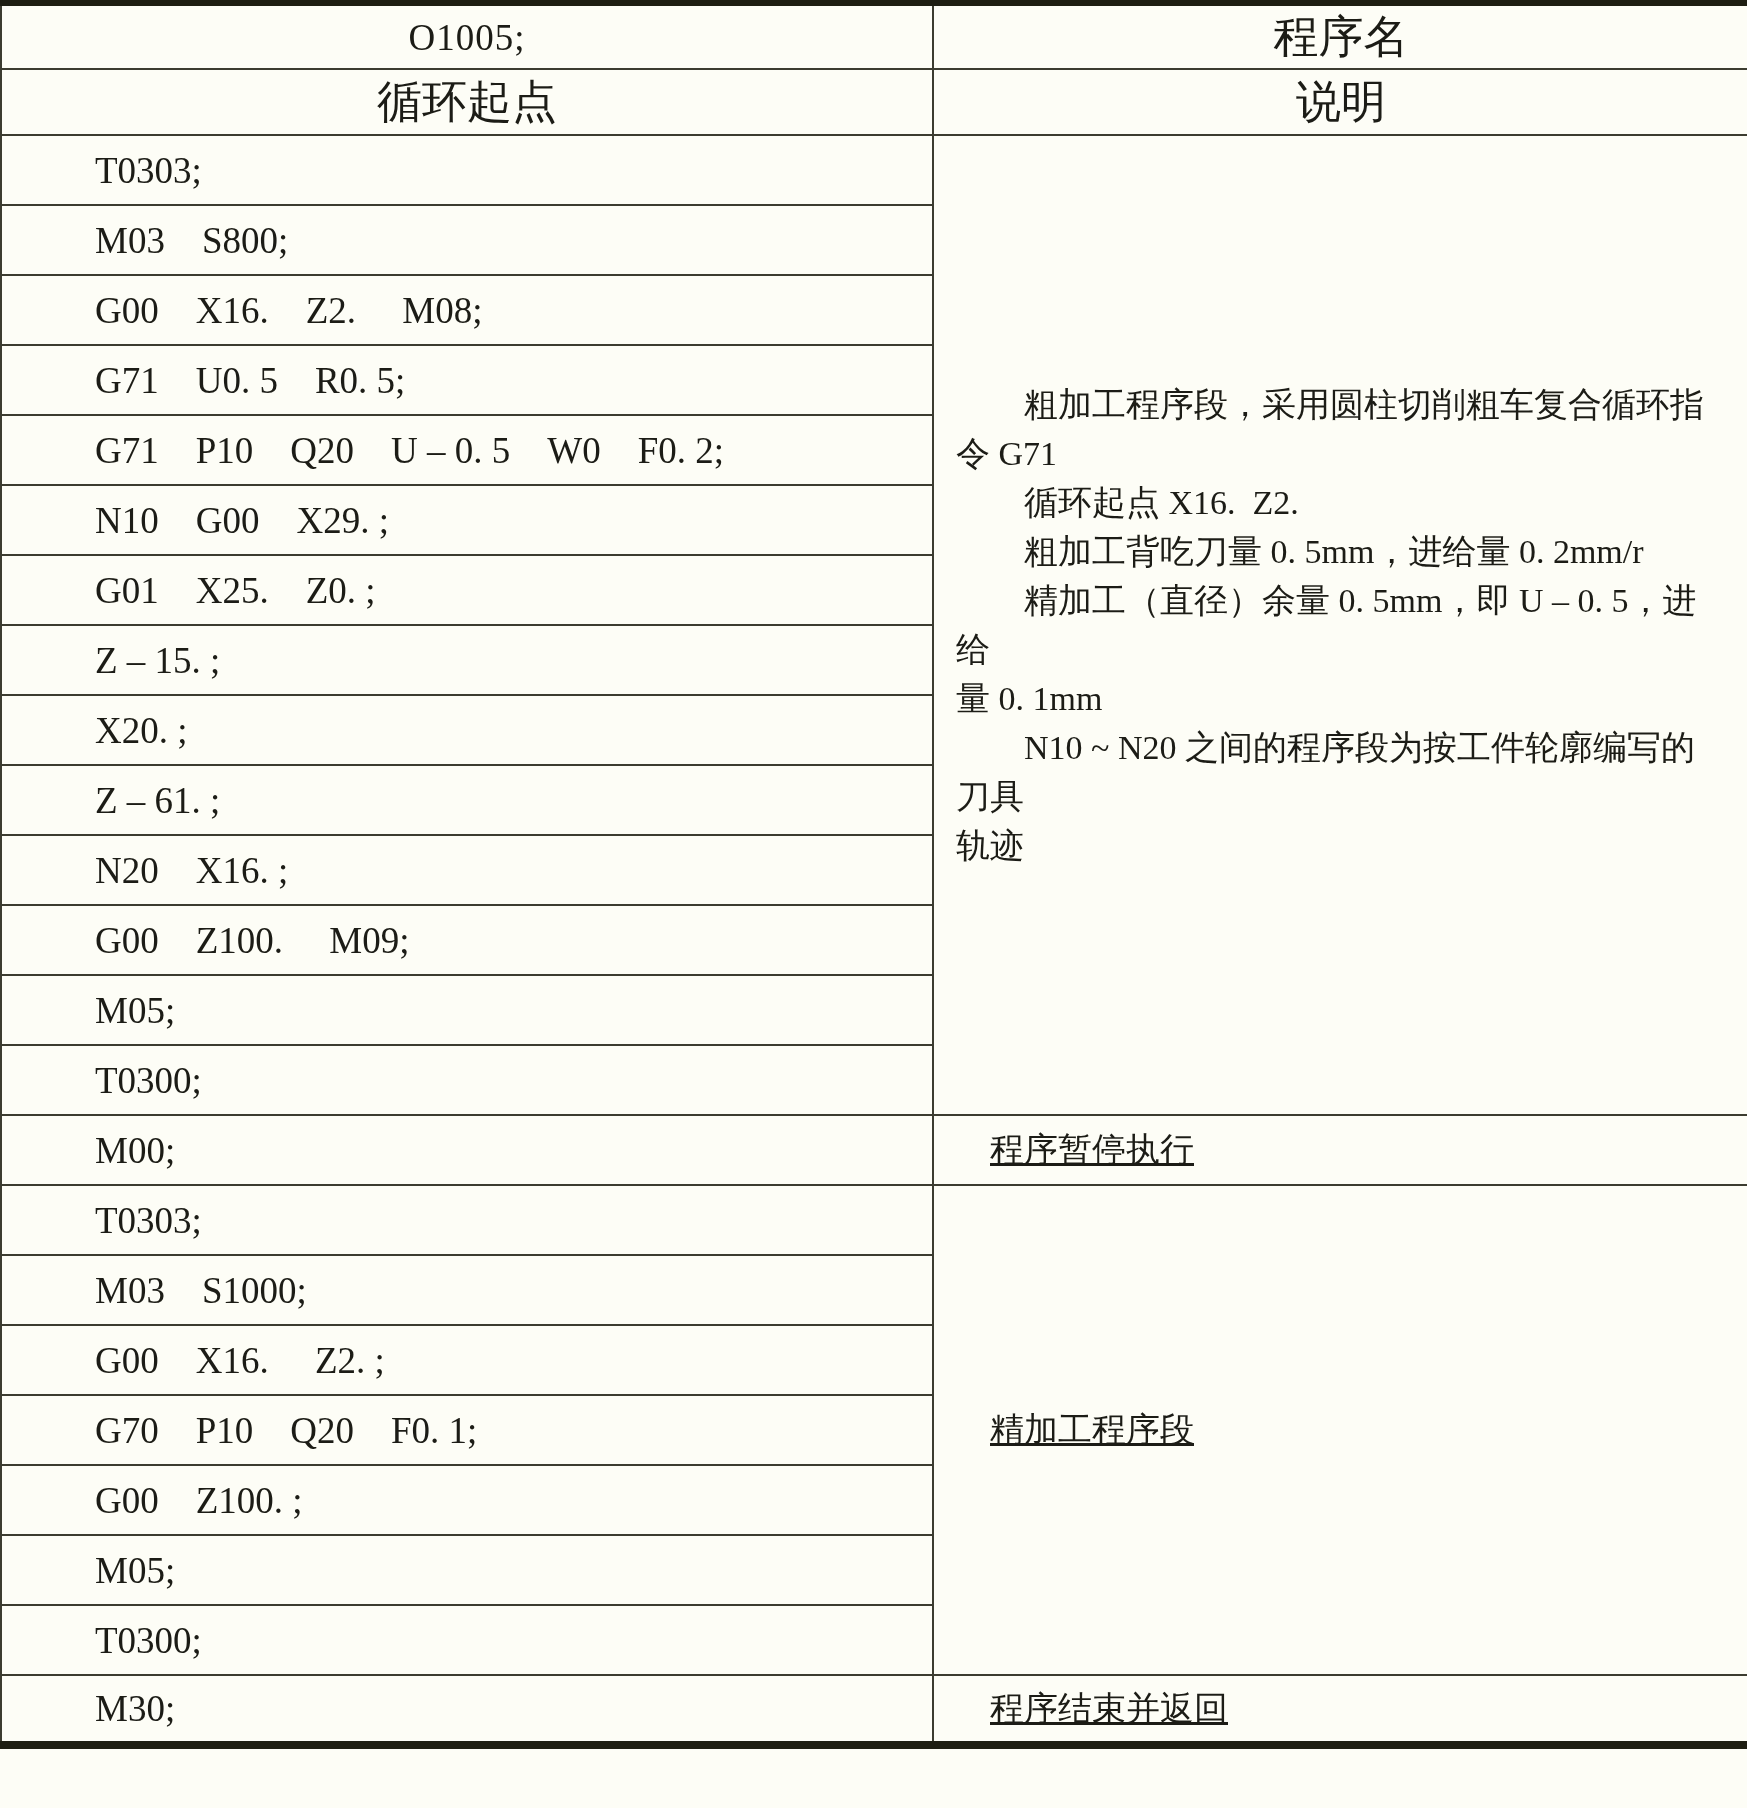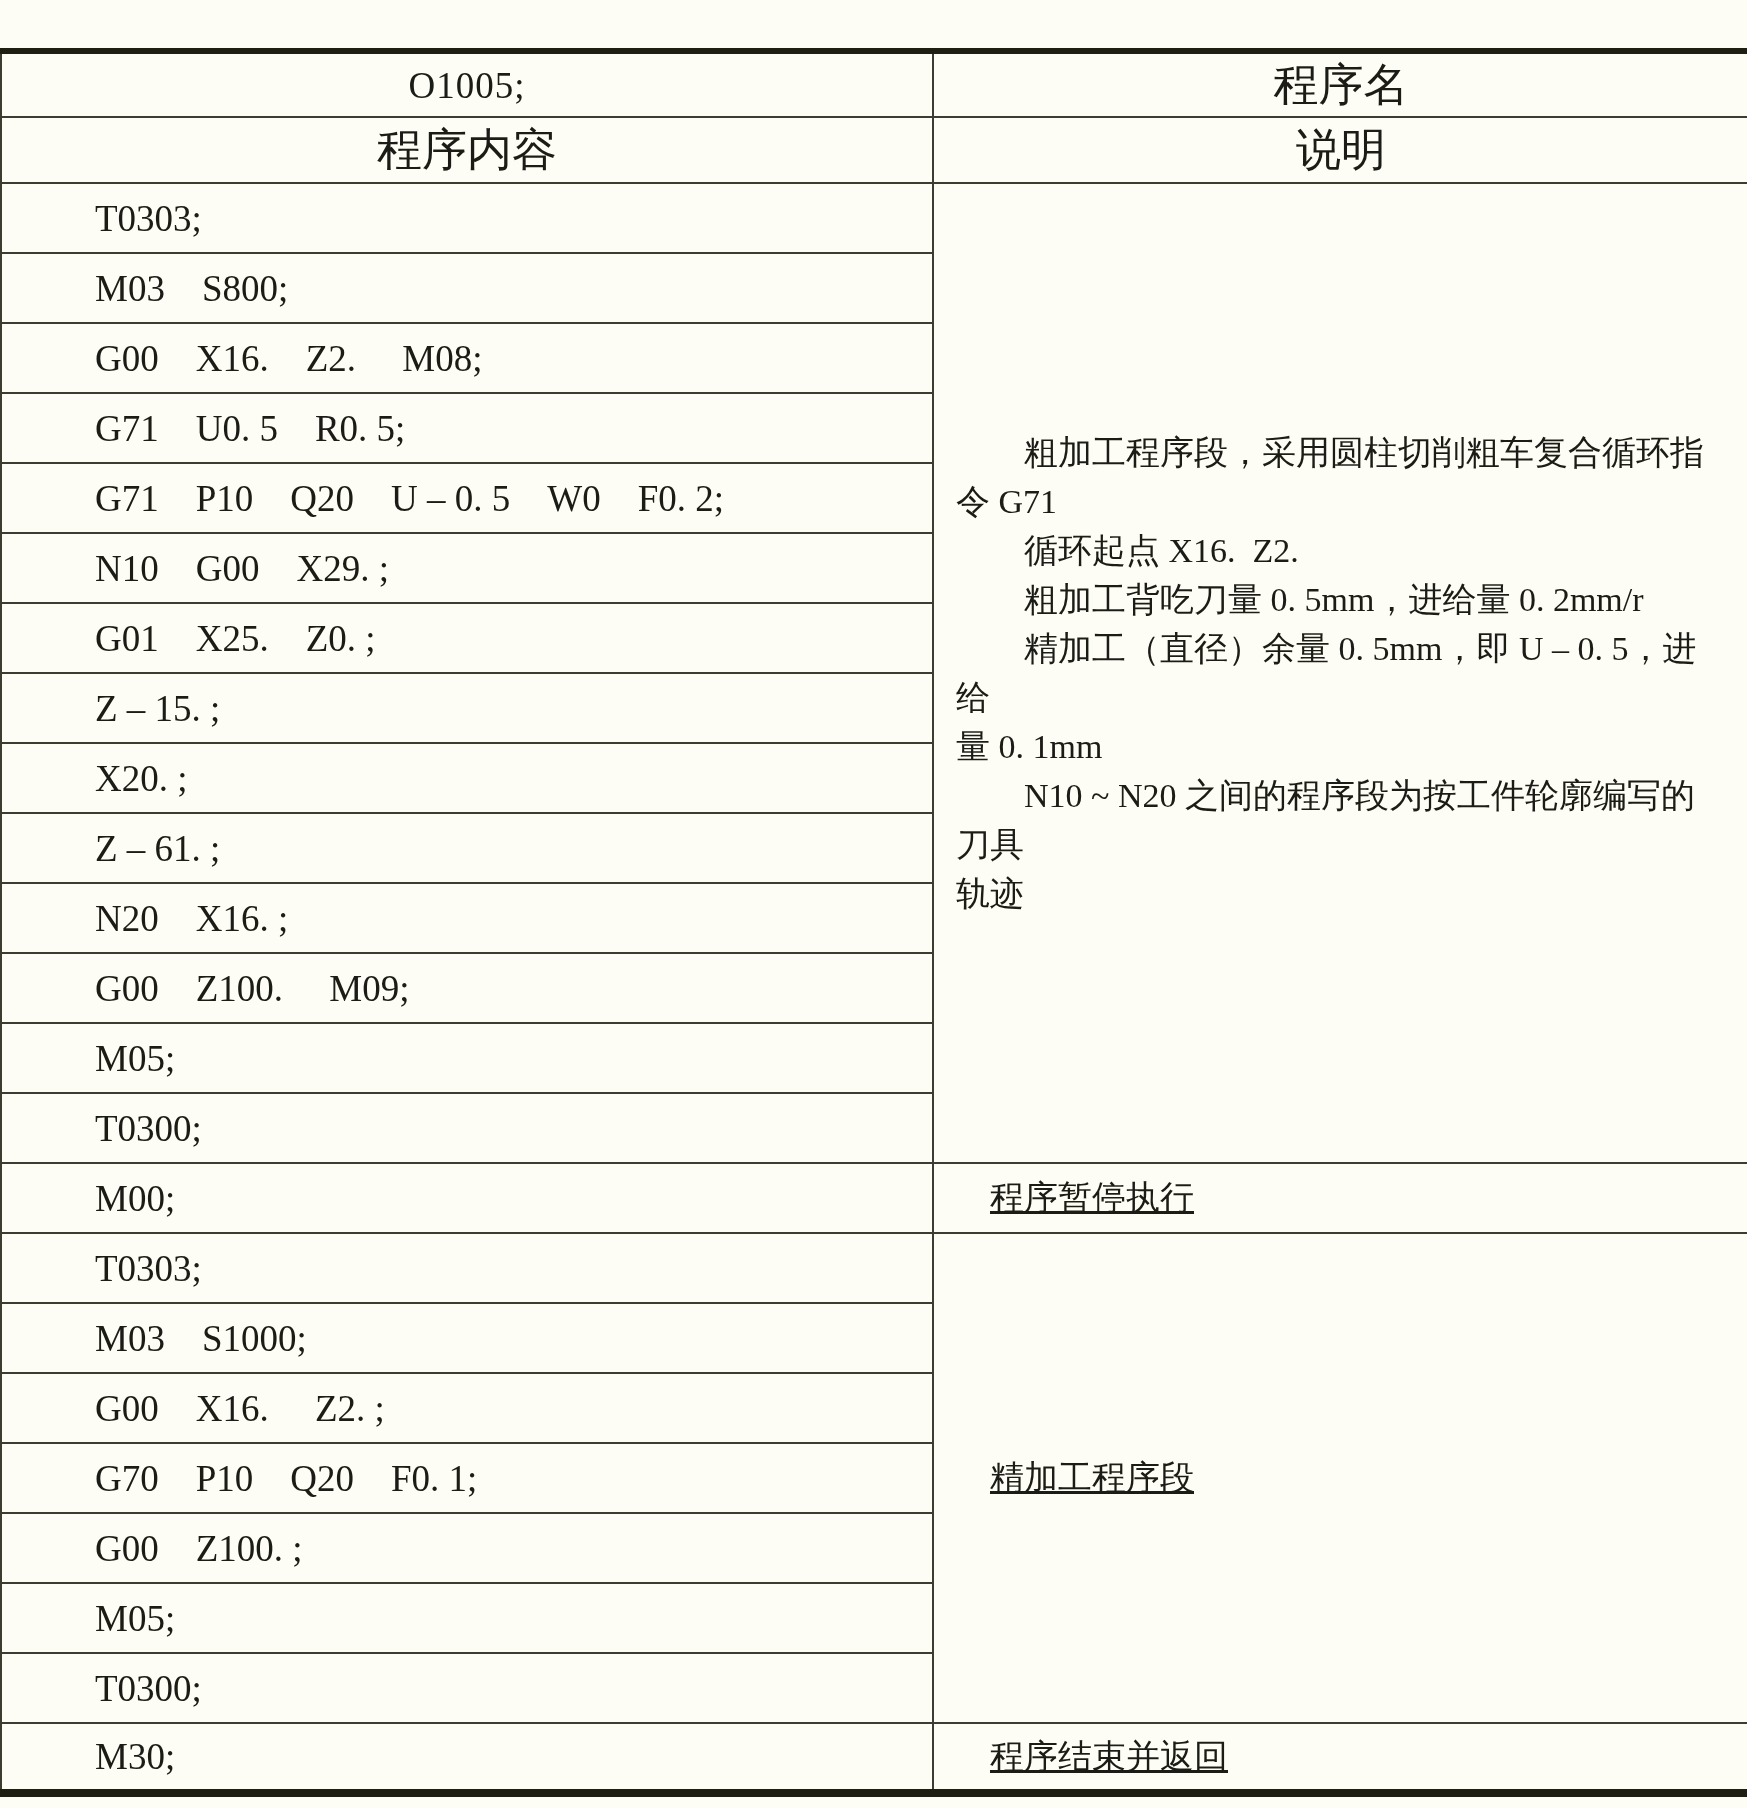--- a/index.html
+++ b/index.html
@@ -16,21 +16,20 @@
   }
   table.program-table {
     border-collapse: collapse;
     table-layout: fixed;
     width: 1747px;
     height: 1500px;
     border-top: 6px solid #1e1e12;
     border-bottom: 8px solid #1e1e12;
     border-left: 2px solid #3c3c30;
     border-right: 0;
-    margin-top: 48px;
   }
   td {
     border: 2px solid #3c3c30;
     border-right: 0;
     box-sizing: border-box;
     vertical-align: middle;
     background: transparent;
   }
   td.col-right {
     border-right: 0;
@@ -73,21 +72,21 @@
   <colgroup>
     <col style="width:932px">
     <col style="width:815px">
   </colgroup>
   <thead>
     <tr>
       <td class="program-number">O1005;</td>
       <td class="col-right">程序名</td>
     </tr>
     <tr>
-      <td>程序内容</td>
+      <td>循环起点</td>
       <td class="col-right">说明</td>
     </tr>
   </thead>
   <tbody id="program-body">
       <tr>
         <td class="code-cell">T0303;</td>
         <td rowspan="14" class="note-cell note-paragraphs col-right">
           <div class="note-line indent">粗加工程序段，采用圆柱切削粗车复合循环指</div>
           <div class="note-line">令 G71</div>
           <div class="note-line indent">循环起点 X16.  Z2.</div>

